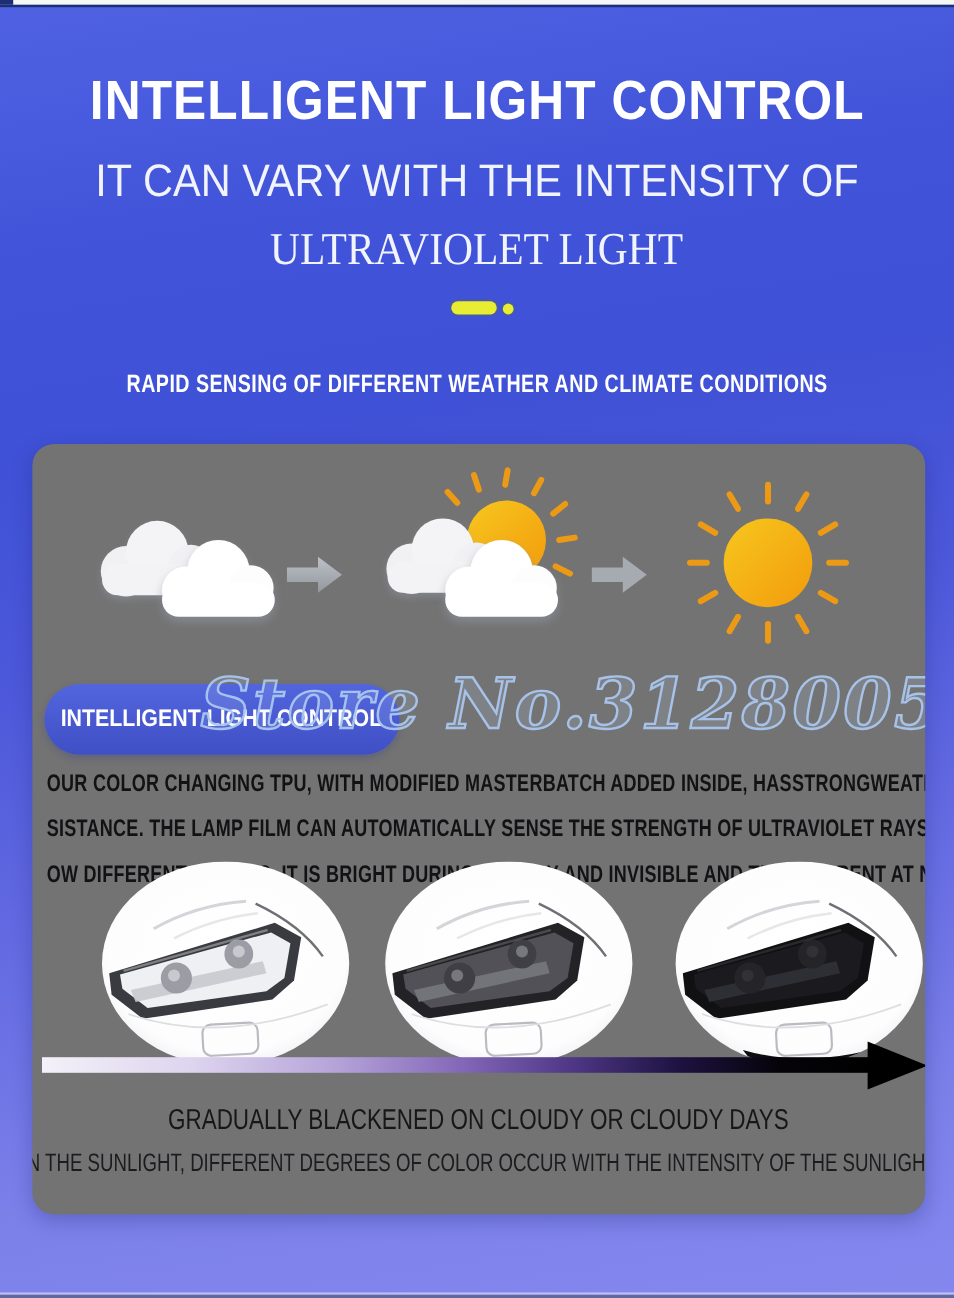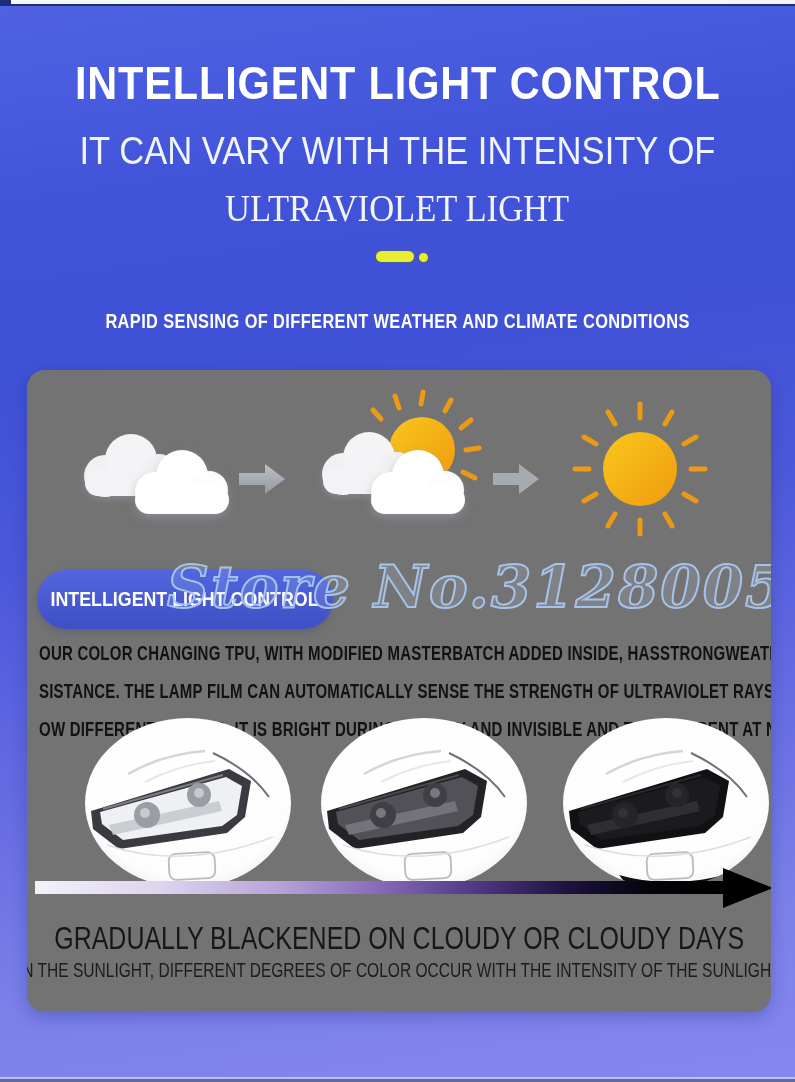--- a/index.html
+++ b/index.html
@@ -54,21 +54,21 @@
   
   .car{top:348px;width:210px;height:172px;}
   .car1{left:56px;} .car2{left:292px;} .car3{left:534px;}
   
   .grad-arrow{left:8px;top:511px;width:700px;height:13px;
     background:linear-gradient(90deg,#f3f1f9 0%,#ddd4ee 18%,#b5a3d8 35%,#8367b8 50%,#4f3786 63%,#1d1240 76%,#050308 88%,#000 100%);}
   .grad-arrowhead{left:696px;top:498px;width:0;height:0;
     border-top:20px solid transparent;border-bottom:20px solid transparent;border-left:50px solid #000;}
   
   .caption1{top:550px;left:0;width:744px;display:flex;justify-content:center;
-    color:#17171a;font-size:32px;font-weight:500;white-space:nowrap;}
+    color:#17171a;font-size:24px;font-weight:500;white-space:nowrap;}
   .caption1 span{transform:scaleX(.78);transform-origin:center;}
   .caption2{top:588px;left:0;width:744px;display:flex;justify-content:center;
     color:#1c1c20;font-size:21px;font-weight:500;white-space:nowrap;}
   .caption2 span{transform:scaleX(.74);transform-origin:center;}
   
   .bottom-light{bottom:3px;left:0;right:0;height:2px;background:rgba(235,238,250,.55);}
   .bottom-dark{bottom:0;left:0;right:0;height:3px;background:#63679f;}
   svg{display:block;}
 </style>
 </head>

